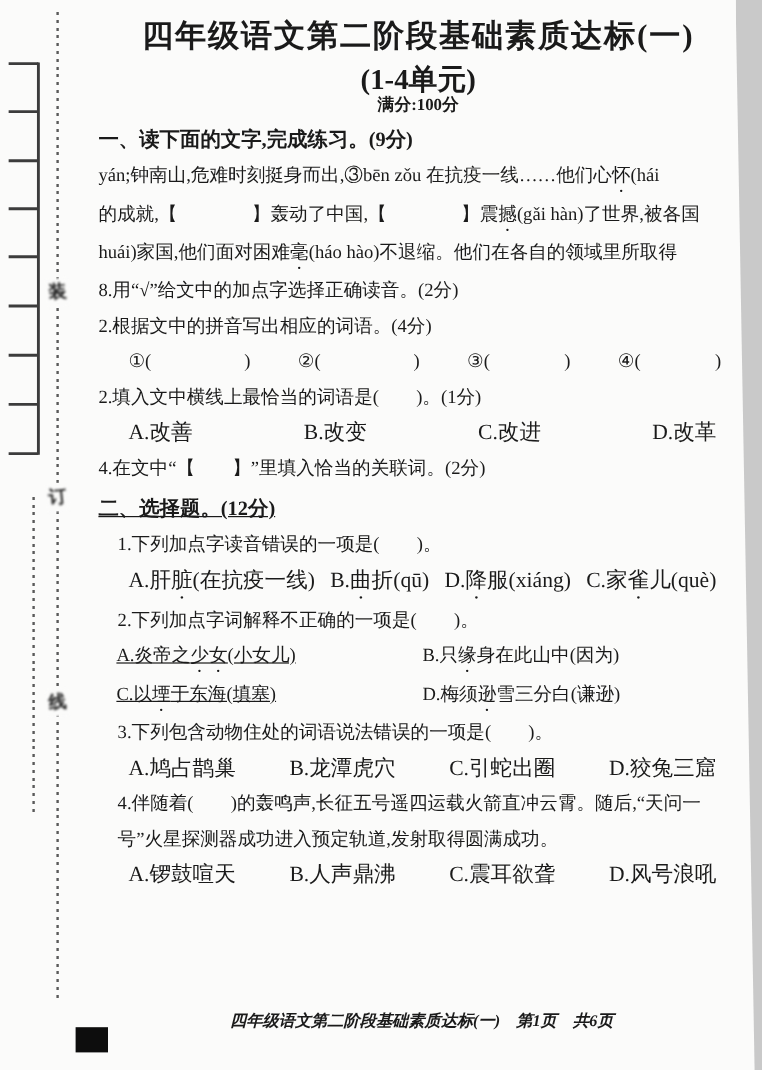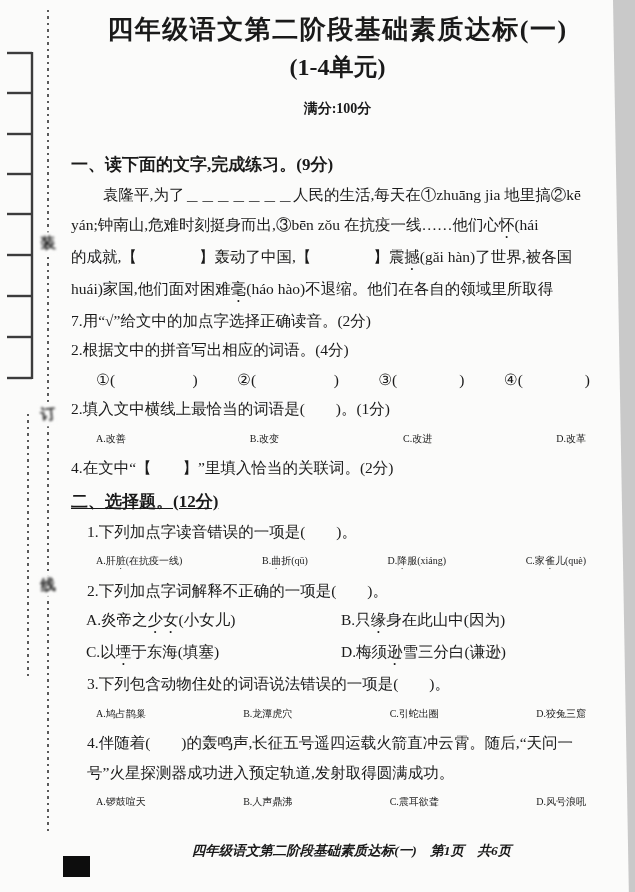--- a/index.html
+++ b/index.html
@@ -23,33 +23,33 @@
   .bind-char{
     position:absolute;left:39px;width:18px;text-align:center;
     font-size:15px;font-weight:bold;color:#222;background:#fbfbfa;
     filter:blur(0.8px);transform:rotate(-6deg);padding:2px 0;
   }
   .bc-0{top:232px;}
   .bc-1{top:403px;}
   .bc-2{top:574px;}
   .reg-mark{position:absolute;left:63px;top:856px;width:27px;height:21px;background:#0d0d0d;}
 
-  .content{position:absolute;left:71px;top:12px;width:533px;}
+  .content{position:absolute;left:82px;top:12px;width:533px;}
   .title{text-align:center;font-size:26px;font-weight:bold;letter-spacing:1.5px;line-height:36px;white-space:nowrap;}
   .subtitle{text-align:center;font-size:24px;font-weight:bold;margin-top:6px;line-height:26px;}
-  .fullscore{text-align:center;font-size:14px;font-weight:bold;margin-top:20px;line-height:18px;}
-  .sec-head{font-size:17px;font-weight:bold;line-height:30px;margin-top:32px;white-space:nowrap;}
+  .fullscore{text-align:center;font-size:14px;font-weight:bold;line-height:18px;}
+  .sec-head{font-size:17px;font-weight:bold;line-height:30px;margin-top:4px;white-space:nowrap;}
   .sec-head.two{margin-top:4px;text-decoration:underline;}
   .bodyline{font-size:15.5px;line-height:29.5px;white-space:nowrap;}
   .indent2{padding-left:32px;}
   .indent1{padding-left:16px;}
   .blank-row{display:flex;justify-content:space-between;padding-left:25px;padding-right:14px;font-size:15.5px;line-height:29.5px;}
-  .opt-row{display:flex;justify-content:space-between;padding-left:25px;padding-right:18px;font-size:10px;line-height:29.5px;white-space:nowrap;}
+  .opt-row{display:flex;justify-content:space-between;padding-left:25px;padding-right:18px;font-size:18px;line-height:29.5px;white-space:nowrap;}
   .opt-grid-row{display:flex;padding-left:15px;font-size:15.5px;line-height:29.5px;white-space:nowrap;}
-  .opt-grid-row .col-l{width:255px;}
+  .opt-grid-row .col-l{width:255px;text-decoration:underline;}
   .em{
     text-emphasis:filled dot;text-emphasis-position:under left;
     -webkit-text-emphasis:filled dot;-webkit-text-emphasis-position:under;
   }
   .footer{
     position:absolute;left:85px;top:842px;width:533px;text-align:center;
     font-size:13.5px;font-weight:bold;white-space:nowrap;font-style:italic;
   }
 </style>
 </head>
@@ -79,26 +79,25 @@
 <div class="reg-mark"></div>
 
 <div class="content">
 
   <div class="title">四年级语文第二阶段基础素质达标(一)</div>
   <div class="subtitle">(1-4单元)</div>
   <div class="fullscore">满分:100分</div>
 
   <div class="sec-head">一、读下面的文字,完成练习。(9分)</div>
 
-  <div class="bodyline indent2"><span>袁隆平,为了＿＿＿＿＿＿＿人民的生活,每天在①zhuāng jia 地里搞②kē</span></div>
   <div class="bodyline"><span>yán;钟南山,危难时刻挺身而出,③bēn zǒu 在抗疫一线……他们心</span><span class="em">怀</span><span>(hái</span></div>
   <div class="bodyline"><span>的成就,【　　　　】轰动了中国,【　　　　】震</span><span class="em">撼</span><span>(gǎi hàn)了世界,被各国</span></div>
   <div class="bodyline"><span>huái)家国,他们面对困难</span><span class="em">毫</span><span>(háo hào)不退缩。他们在各自的领域里所取得</span></div>
 
-  <div class="bodyline">7.用“√”给文中的加点字选择正确读音。(2分)</div>
+  <div class="bodyline">8.用“√”给文中的加点字选择正确读音。(2分)</div>
   <div class="bodyline">2.根据文中的拼音写出相应的词语。(4分)</div>
 
   <div class="blank-row">
     <span>①(　　　　　)</span>
     <span>②(　　　　　)</span>
     <span>③(　　　　)</span>
     <span>④(　　　　)</span>
   </div>
 
   <div class="bodyline">2.填入文中横线上最恰当的词语是(　　)。(1分)</div>

